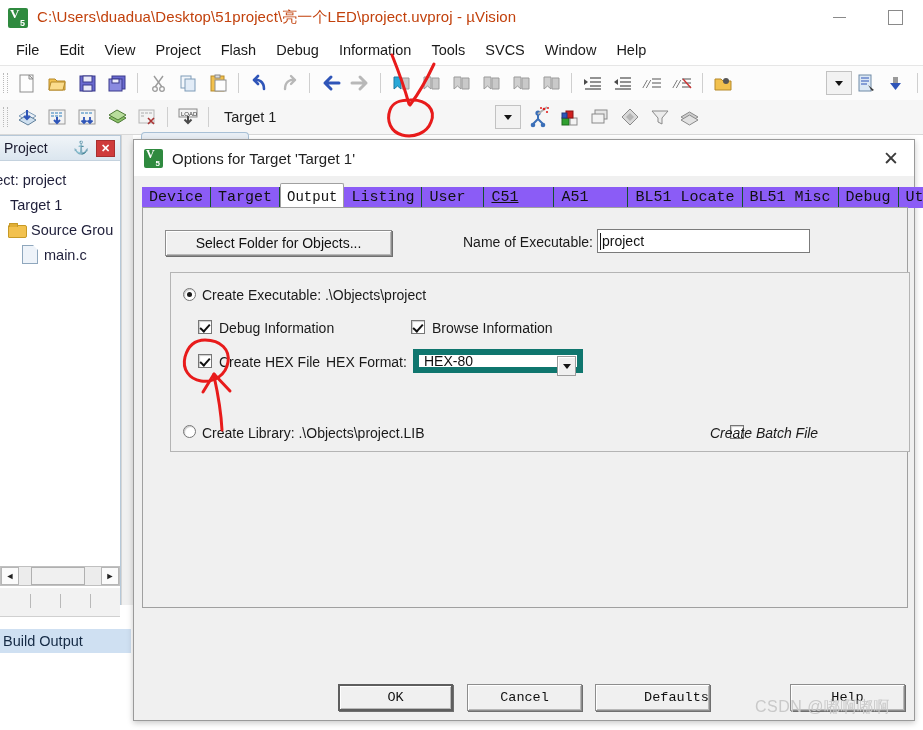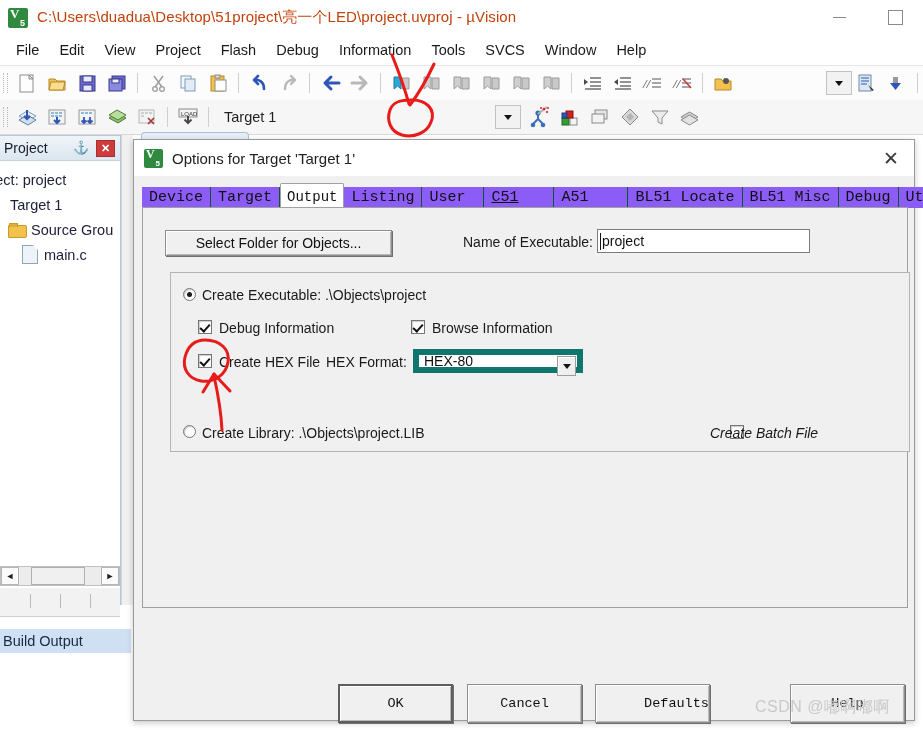--- a/index.html
+++ b/index.html
@@ -308,21 +308,21 @@
     background: #f0f0f0; border: 1px solid #9c9c9c;
     box-shadow: inset 1px 1px 0 #ffffff;
     display: flex; align-items: center; justify-content: center;
     box-sizing: border-box;
   }
   .arrow-down {
     width: 0; height: 0; border-left: 4px solid transparent;
     border-right: 4px solid transparent; border-top: 5px solid #141414;
   }
   .bottom-btn {
-    position: absolute; top: 684px; height: 39px; width: 115px;
+    position: absolute; top: 684px; height: 27px; width: 115px;
     font-family: "Liberation Mono", "DejaVu Sans Mono", monospace;
     font-size: 13.5px;
   }
   .bottom-btn.ok { left: 338px; border: 2px solid #5e5e5e; }
   .bottom-btn.cancel { left: 467px; }
   .bottom-btn.defaults { left: 595px; padding-left: 48px; }
   .bottom-btn.help { left: 790px; }
 
   .watermark {
     position: absolute; left: 755px; top: 697px;

